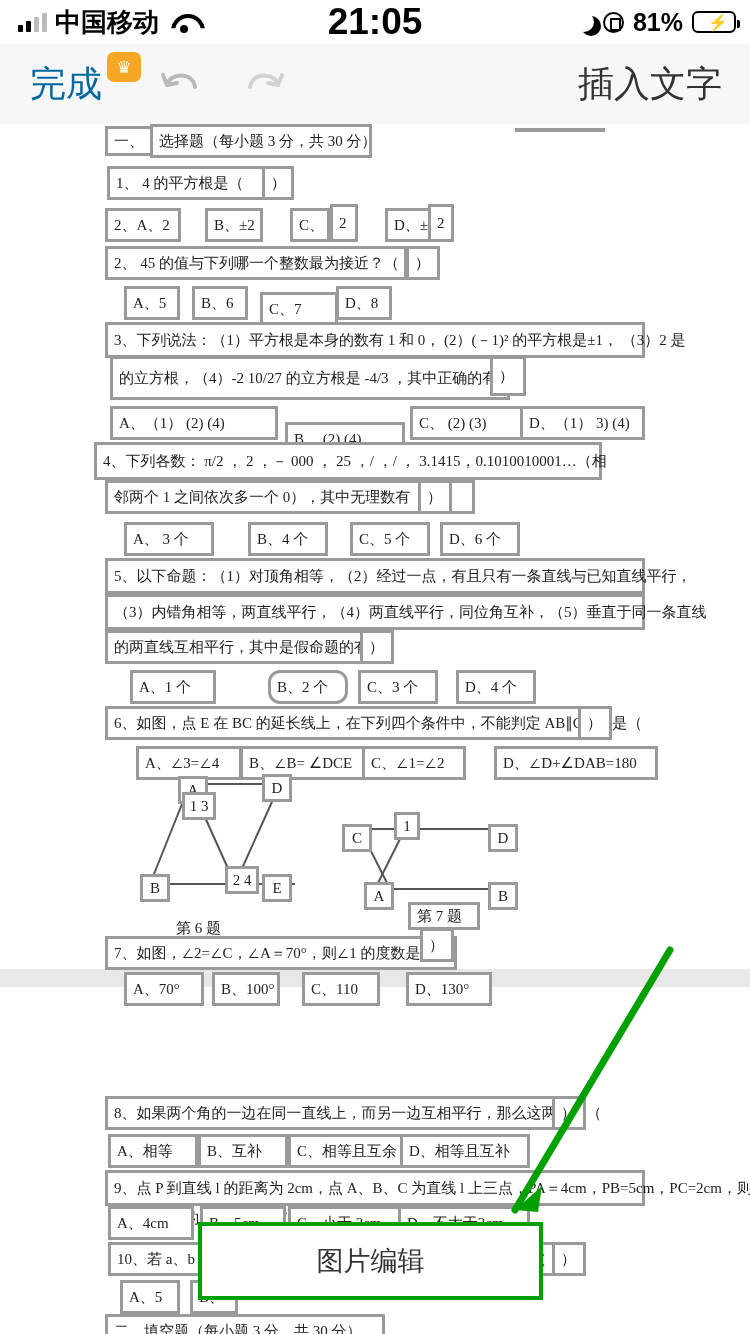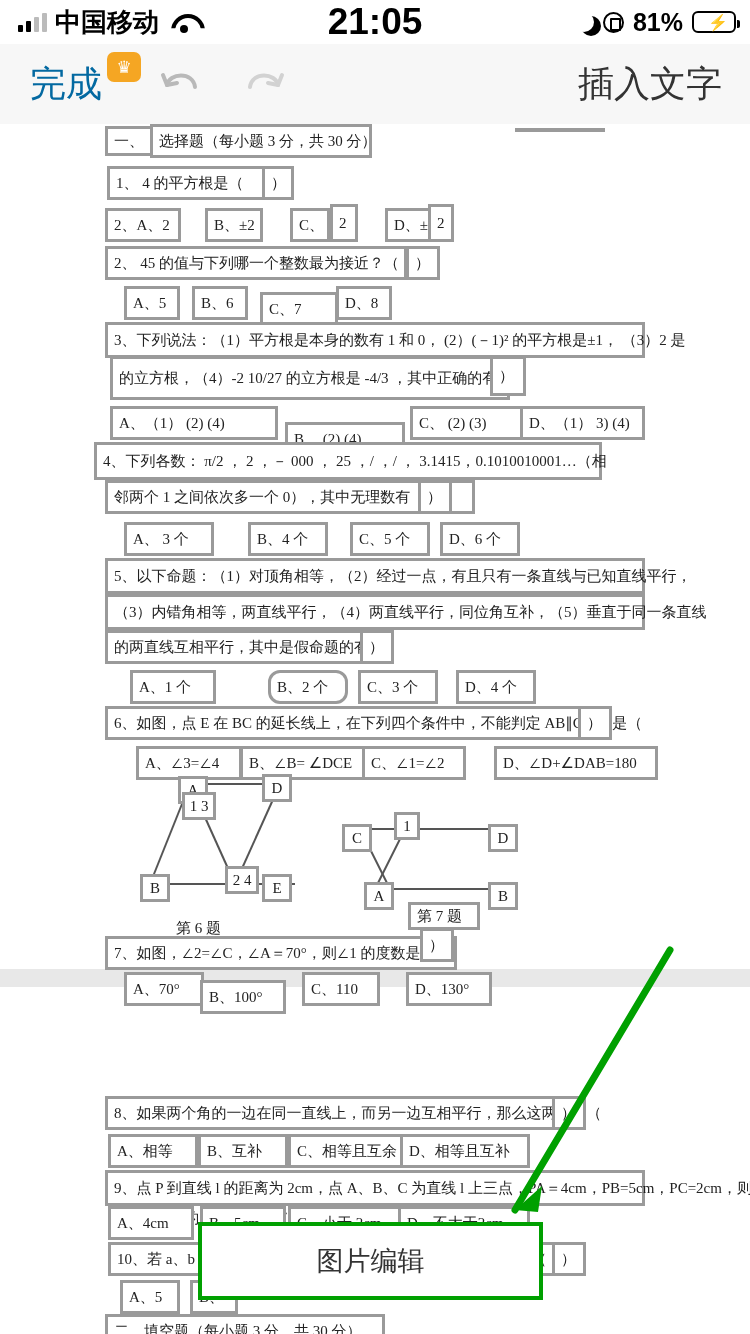--- a/index.html
+++ b/index.html
@@ -213,21 +213,21 @@
         <div class="ln" style="left: 578px; top: 582px; width: 34px; height: 34px;">）</div>
         <div class="ln" style="left: 136px; top: 622px; width: 106px; height: 34px;">A、∠3=∠4</div>
         <div class="ln" style="left: 240px; top: 622px; width: 136px; height: 34px;">B、∠B= ∠DCE</div>
         <div class="ln" style="left: 362px; top: 622px; width: 104px; height: 34px;">C、∠1=∠2</div>
         <div class="ln" style="left: 468px; top: 622px; width: 164px; height: 34px; margin-left: 26px;">D、∠D+∠DAB=180</div>
         <div class="ln nb" style="left: 170px; top: 790px; width: 72px; height: 28px;">第 6 题</div>
         <div class="ln" style="left: 408px; top: 778px; width: 72px; height: 28px;">第 7 题</div>
         <div class="ln" style="left: 105px; top: 812px; width: 352px; height: 34px;">7、如图，∠2=∠C，∠A＝70°，则∠1 的度数是（</div>
         <div class="ln" style="left: 420px; top: 804px; width: 34px; height: 34px;">）</div>
         <div class="ln" style="left: 124px; top: 848px; width: 80px; height: 34px;">A、70°</div>
-        <div class="ln" style="left: 200px; top: 848px; width: 86px; height: 34px; margin-top: 8px;">B、100°</div>
+        <div class="ln" style="left: 212px; top: 848px; width: 68px; height: 34px;">B、100°</div>
         <div class="ln" style="left: 302px; top: 848px; width: 78px; height: 34px;">C、110</div>
         <div class="ln" style="left: 406px; top: 848px; width: 86px; height: 34px;">D、130°</div>
         <div class="ln" style="left: 105px; top: 972px; width: 455px; height: 34px;">8、如果两个角的一边在同一直线上，而另一边互相平行，那么这两个角（</div>
         <div class="ln" style="left: 552px; top: 972px; width: 34px; height: 34px;">）</div>
         <div class="ln" style="left: 108px; top: 1010px; width: 90px; height: 34px;">A、相等</div>
         <div class="ln" style="left: 198px; top: 1010px; width: 90px; height: 34px;">B、互补</div>
         <div class="ln" style="left: 288px; top: 1010px; width: 130px; height: 34px;">C、相等且互余</div>
         <div class="ln" style="left: 400px; top: 1010px; width: 130px; height: 34px;">D、相等且互补</div>
         <div class="ln" style="left: 105px; top: 1046px; width: 540px; height: 36px;">9、点 P 到直线 l 的距离为 2cm，点 A、B、C 为直线 l 上三点，PA＝4cm，PB=5cm，PC=2cm，则点</div>
         <div class="ln nb" style="left: 110px; top: 1078px; width: 260px; height: 32px;">P 到直线 l 的距离 d 满足（  ）</div>

